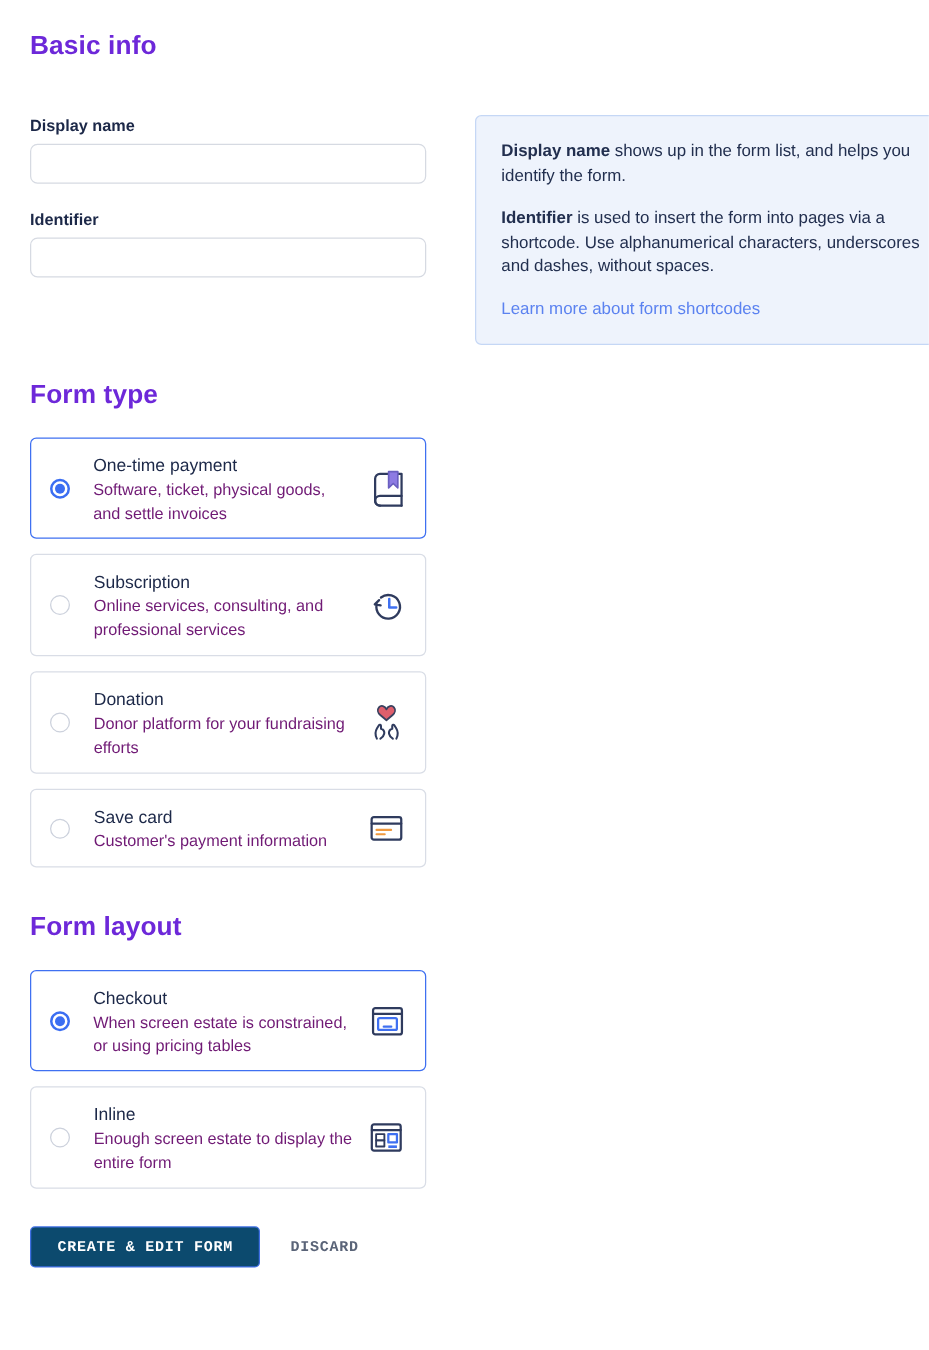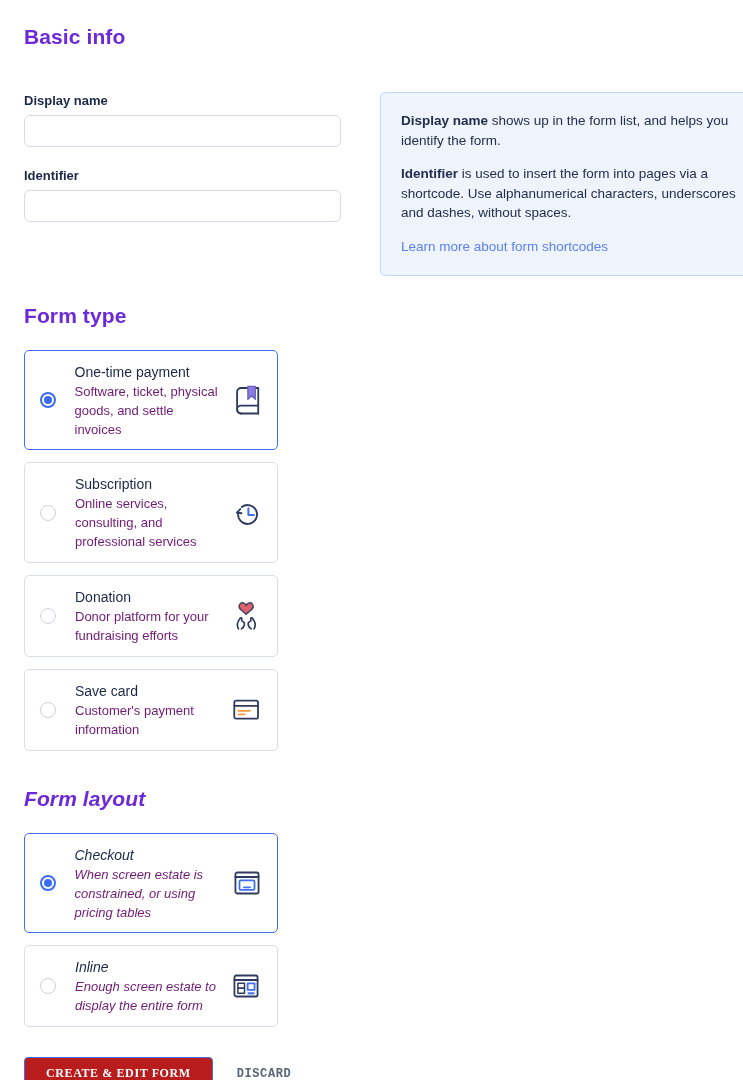--- a/index.html
+++ b/index.html
@@ -42,27 +42,27 @@
     font-size: 13.5px; line-height: 19.5px; color: #222f4f;
     margin-top: -1px;
   }
   .help-box p { margin: 0 0 14px 0; }
   .help-box p:last-of-type { margin-bottom: 14px; }
   .help-box b { font-weight: 700; }
   .help-link { color: #5b82f0; text-decoration: none; font-size: 13.5px; cursor: pointer; }
 
   
   .form-type-section { margin-top: 28px; }
-  .form-layout-section { margin-top: 36px; font-style: italic; }
+  .form-layout-section { margin-top: 36px; }
 
   
   .card-list { width: 317px; }
   .option-card {
     display: flex; align-items: center;
-    width: 254px;
+    width: 317px;
     border: 1px solid #d9dde6; border-radius: 5px;
     background: #fff;
     padding: 11px 13px 11px 15px;
     cursor: pointer;
   }
   .option-card + .option-card { margin-top: 12px; }
   .option-card.selected {
     border: 1.5px solid #3f70f1;
     padding: 10.5px 12.5px 10.5px 14.5px;
   }
@@ -81,22 +81,22 @@
   .option-text { flex: 1 1 auto; min-width: 0; }
   .option-title { font-size: 14px; line-height: 20px; font-weight: 500; color: #1c2848; }
   .option-desc  { font-size: 13px; line-height: 19px; color: #701a75; max-width: 208px; }
   .option-icon  { width: 36px; height: 36px; flex-shrink: 0; margin-left: 6px; }
   .option-icon svg { width: 36px; height: 36px; display: block; }
 
   
   .footer-actions { margin-top: 30px; display: flex; align-items: center; }
   .primary-btn {
     height: 33px; padding: 0 21px;
-    background: #b91c1c; border: 1px solid #3f6fe4; border-radius: 4px;
-    color: #ffffff; font-family: Liberation Serif, serif;
+    background: #0c4a6e; border: 1px solid #3f6fe4; border-radius: 4px;
+    color: #ffffff; font-family: Liberation Mono, monospace;
     font-size: 12px; font-weight: 700; letter-spacing: 0.6px;
     cursor: pointer;
   }
   .secondary-btn {
     margin-left: 24px; background: none; border: none; padding: 0;
     color: #5a6478; font-family: Liberation Mono, monospace;
     font-size: 12px; font-weight: 700; letter-spacing: 0.6px;
     cursor: pointer;
   }
 </style>

